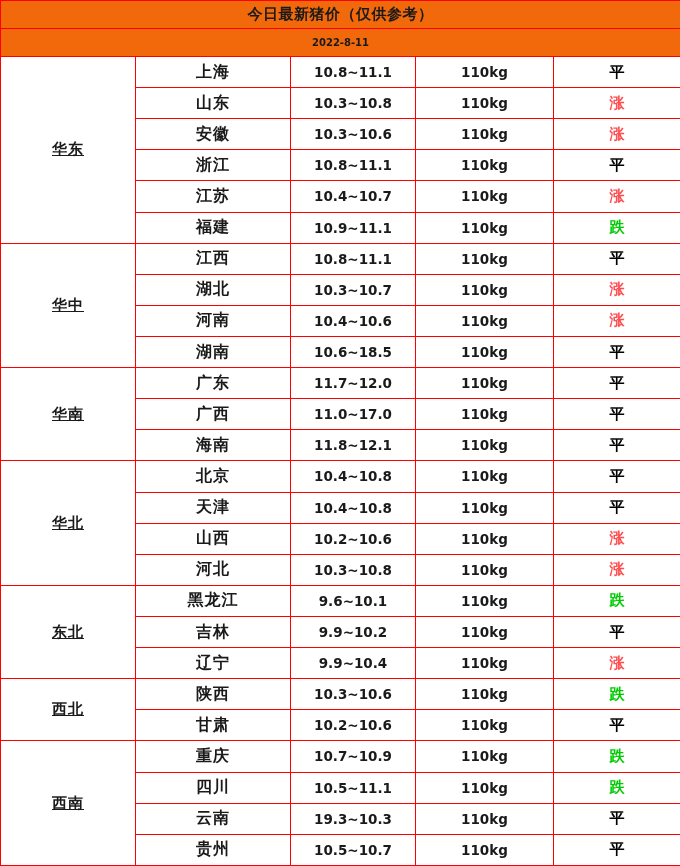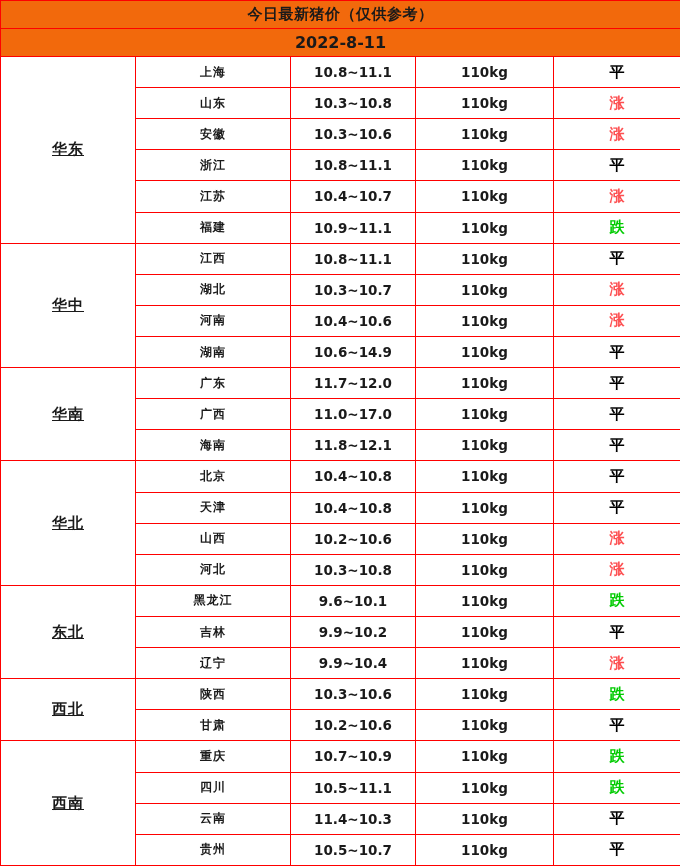--- a/index.html
+++ b/index.html
@@ -33,29 +33,29 @@
     background: #f2690c;
     color: #000000;
   }
   th.title-cell {
     height: 27px;
     font-size: 15px;
     letter-spacing: 0.5px;
   }
   th.date-cell {
     height: 27px;
-    font-size: 16px;
+    font-size: 10px;
   }
   td.region-cell {
     font-size: 15px;
     letter-spacing: 1px;
     text-decoration: underline;
   }
   td.province-cell {
-    font-size: 12px;
+    font-size: 16px;
     letter-spacing: 1px;
   }
   td.price-range-cell {
     font-size: 13.5px;
     margin-top: 46px;
   }
   td.weight-cell {
     font-size: 13.5px;
   }
   td.trend-cell {
@@ -133,21 +133,21 @@
         <td class="trend-cell" style="color: rgb(253, 80, 82);">涨</td>
       </tr>
       <tr>
         <td class="province-cell">河南</td>
         <td class="price-range-cell">10.4~10.6</td>
         <td class="weight-cell">110kg</td>
         <td class="trend-cell" style="color: rgb(253, 80, 82);">涨</td>
       </tr>
       <tr>
         <td class="province-cell">湖南</td>
-        <td class="price-range-cell">10.6~14.9</td>
+        <td class="price-range-cell">10.6~18.5</td>
         <td class="weight-cell">110kg</td>
         <td class="trend-cell" style="color: rgb(0, 0, 0);">平</td>
       </tr>
       <tr>
         <td rowspan="3" class="region-cell">华南</td>
         <td class="province-cell">广东</td>
         <td class="price-range-cell">11.7~12.0</td>
         <td class="weight-cell">110kg</td>
         <td class="trend-cell" style="color: rgb(0, 0, 0);">平</td>
       </tr>
@@ -228,21 +228,21 @@
         <td class="trend-cell" style="color: rgb(0, 203, 0);">跌</td>
       </tr>
       <tr>
         <td class="province-cell">四川</td>
         <td class="price-range-cell">10.5~11.1</td>
         <td class="weight-cell">110kg</td>
         <td class="trend-cell" style="color: rgb(0, 203, 0);">跌</td>
       </tr>
       <tr>
         <td class="province-cell">云南</td>
-        <td class="price-range-cell">11.4~10.3</td>
+        <td class="price-range-cell">19.3~10.3</td>
         <td class="weight-cell">110kg</td>
         <td class="trend-cell" style="color: rgb(0, 0, 0);">平</td>
       </tr>
       <tr>
         <td class="province-cell">贵州</td>
         <td class="price-range-cell">10.5~10.7</td>
         <td class="weight-cell">110kg</td>
         <td class="trend-cell" style="color: rgb(0, 0, 0);">平</td>
       </tr>
     </tbody>

